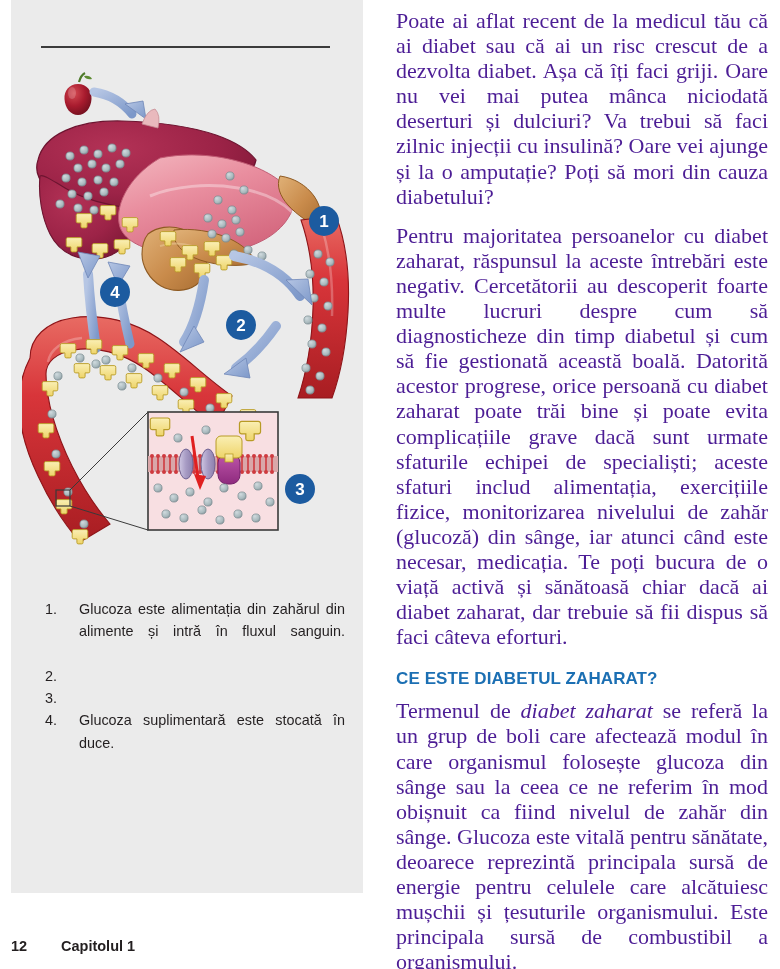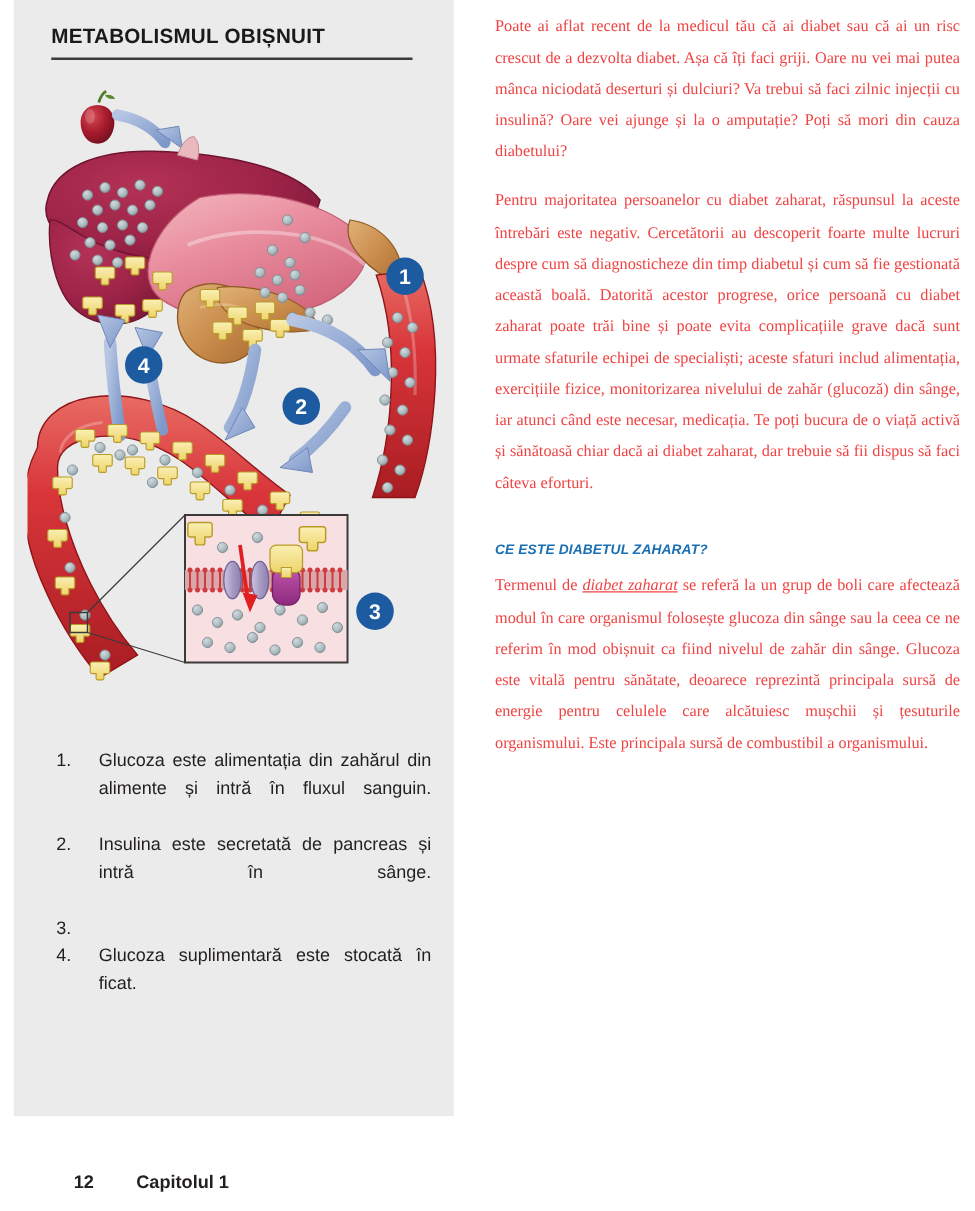--- a/index.html
+++ b/index.html
@@ -43,50 +43,48 @@
   .li-num{width:34px;flex:0 0 34px;}
   .li-txt{flex:1;text-align:justify;text-justify:inter-word;}
   .li-txt::after{content:"";display:inline-block;width:100%;}
 
   
   .rcol{
     position:absolute;left:396px;top:8px;width:372px;
   }
   .rcol p{
     margin:0 0 14px 0;
-    font-size:13px;line-height:25.1px;
+    font-size:22px;line-height:25.1px;
     text-align:justify;text-justify:inter-word;
     hyphens:none;
-    color:#ef4444;
+    color:#4c1d95;
   }
   .sec-head{
-    margin:36px 0 9px 0;
+    margin:20px 0 9px 0;
     font-family:"Liberation Sans", sans-serif;
-    font-weight:700;font-size:11px;letter-spacing:0.1px;
+    font-weight:700;font-size:17px;letter-spacing:0.1px;
     color:#1b6fb3;
-    font-style:italic;
-  }
-  em{font-style:italic;text-decoration:underline;}
+  }
+  em{font-style:italic;}
 
   
   .footer{
     position:absolute;left:11px;top:938px;
     font-family:"Liberation Sans", sans-serif;
-    font-weight:700;font-size:14.5px;color:#231f20;margin-left:48px;
+    font-weight:700;font-size:14.5px;color:#231f20;
   }
   .footer .pg{display:inline-block;width:50px;}
 </style>
 </head>
 <body>
 
 <div class="page">
 
   <div class="sidebar">
 
-    <div class="sb-title">METABOLISMUL OBIȘNUIT</div>
     <div class="sb-rule"></div>
 
     <div class="illo">
       <svg width="352" height="520" viewBox="0 0 352 520" xmlns="http://www.w3.org/2000/svg">
         <defs>
           <radialGradient id="gLiverDark" cx="35%" cy="30%" r="80%">
             <stop offset="0%" stop-color="#b33256"></stop>
             <stop offset="60%" stop-color="#9c2347"></stop>
             <stop offset="100%" stop-color="#7d1836"></stop>
           </radialGradient>
@@ -438,28 +436,27 @@
       </svg>
     </div>
 
     <div class="sb-list">
       <div class="li">
         <span class="li-num">1.</span>
         <span class="li-txt">Glucoza este alimentația din zahărul din alimente și intră în fluxul sanguin.</span>
       </div>
       <div class="li">
         <span class="li-num">2.</span>
-        <span class="li-txt">Insulina este secretată de pancreas și intră în sânge.</span>
       </div>
       <div class="li">
         <span class="li-num">3.</span>
       </div>
       <div class="li">
         <span class="li-num">4.</span>
-        <span class="li-txt">Glucoza suplimentară este stocată în ficat.</span>
+        <span class="li-txt">Glucoza suplimentară este stocată în duce.</span>
       </div>
     </div>
   </div>
 
   <div class="rcol">
     <p>Poate ai aflat recent de la medicul tău că ai diabet sau că ai un risc crescut de a dezvolta diabet. Așa că îți faci griji. Oare nu vei mai putea mânca niciodată deserturi și dulciuri? Va trebui să faci zilnic injecții cu insulină? Oare vei ajunge și la o amputație? Poți să mori din cauza diabetului?</p>
     <p>Pentru majoritatea persoanelor cu diabet zaharat, răspunsul la aceste întrebări este negativ. Cercetătorii au descoperit foarte multe lucruri despre cum să diagnosticheze din timp diabetul și cum să fie gestionată această boală. Datorită acestor progrese, orice persoană cu diabet zaharat poate trăi bine și poate evita complicațiile grave dacă sunt urmate sfaturile echipei de specialiști; aceste sfaturi includ alimentația, exercițiile fizice, monitorizarea nivelului de zahăr (glucoză) din sânge, iar atunci când este necesar, medicația. Te poți bucura de o viață activă și sănătoasă chiar dacă ai diabet zaharat, dar trebuie să fii dispus să faci câteva eforturi.</p>
     <div class="sec-head">CE ESTE DIABETUL ZAHARAT?</div>
     <p><span>Termenul de </span><em>diabet zaharat</em><span> se referă la un grup de boli care afectează modul în care organismul folosește glucoza din sânge sau la ceea ce ne referim în mod obișnuit ca fiind nivelul de zahăr din sânge. Glucoza este vitală pentru sănătate, deoarece reprezintă principala sursă de energie pentru celulele care alcătuiesc mușchii și țesuturile organismului. Este principala sursă de combustibil a organismului.</span></p>
   </div>

